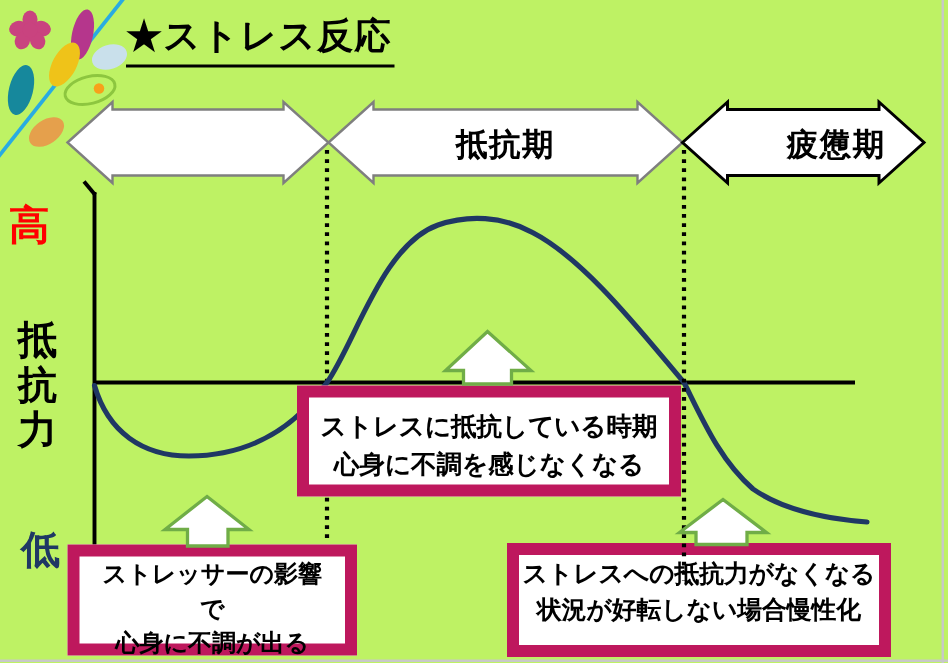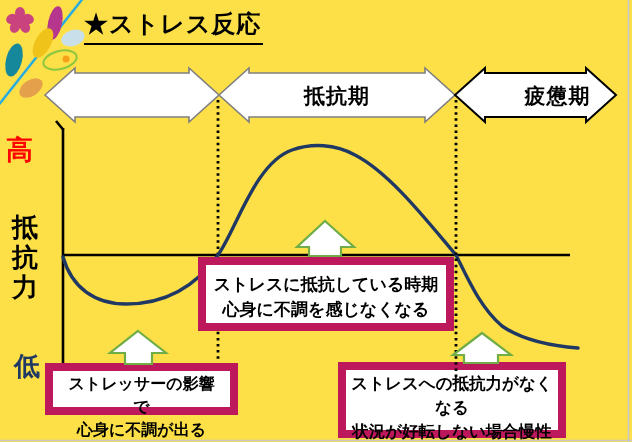--- a/index.html
+++ b/index.html
@@ -1,18 +1,18 @@
 <!DOCTYPE html>
 <html><head>
 <meta charset="utf-8">
 <style>
   html,body{margin:0;padding:0;background:#fff;}
   #stage{
-    position:relative;width:632px;height:442px;overflow:hidden;background:#fde047;
-    font-family:Liberation Sans, sans-serif;
+    position:relative;width:632px;height:442px;overflow:hidden;background:#bef264;
+    font-family:Liberation Serif, serif;
   }
   .abs{position:absolute;}
   svg{display:block;}
   #base-svg,#overlay-svg{position:absolute;left:0;top:0;pointer-events:none;}
   #overlay-svg{z-index:30;}
   #base-svg{z-index:1;}
 
   .page-title{
     left:84px;top:8px;z-index:20;font-size:24px;font-weight:bold;color:#000;
     border-bottom:2.5px solid #000;padding:0 2px 3px 0;letter-spacing:1px;
@@ -26,22 +26,22 @@
   .axis-name{left:9px;top:212px;width:32px;font-size:26px;color:#000;
     line-height:30px;word-break:break-all;text-align:center;}
   .axis-low{left:14px;top:349px;font-size:26px;color:#1F3864;}
 
   .callout{
     z-index:10;background:#fff;border:8px solid #be185d;box-sizing:border-box;
     text-align:center;color:#000;font-weight:bold;
   }
   .callout p{margin:0;}
   .co-resistance{left:198px;top:257px;width:256px;height:74px;font-size:17px;line-height:25px;padding-top:7px;}
-  .co-alarm{left:45px;top:363px;width:193px;height:52px;font-size:16px;line-height:23px;padding-top:1px;}
-  .co-exhaustion{left:338px;top:362px;width:228px;height:76px;font-size:16.5px;line-height:24px;padding-top:1px;}
+  .co-alarm{left:45px;top:363px;width:193px;height:74px;font-size:16px;line-height:23px;padding-top:1px;}
+  .co-exhaustion{left:338px;top:362px;width:256px;height:76px;font-size:16.5px;line-height:24px;padding-top:1px;}
 </style>
 </head>
 <body>
 
 <div id="stage">
 
   <svg id="base-svg" width="632" height="442" viewBox="0 0 632 442">
 
     <g>
       <line x1="84" y1="-3" x2="-3" y2="107" stroke="#29ABE2" stroke-width="2.5"></line>

